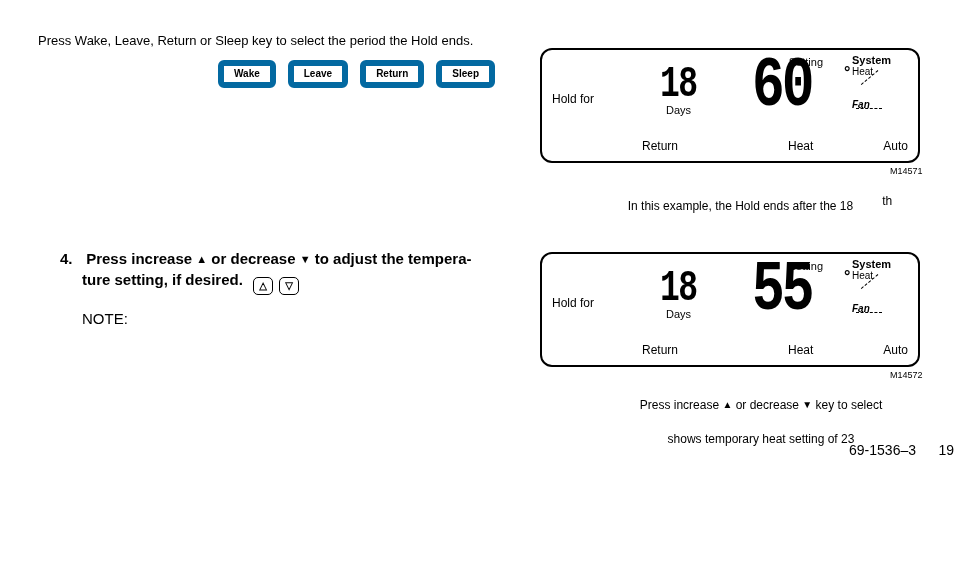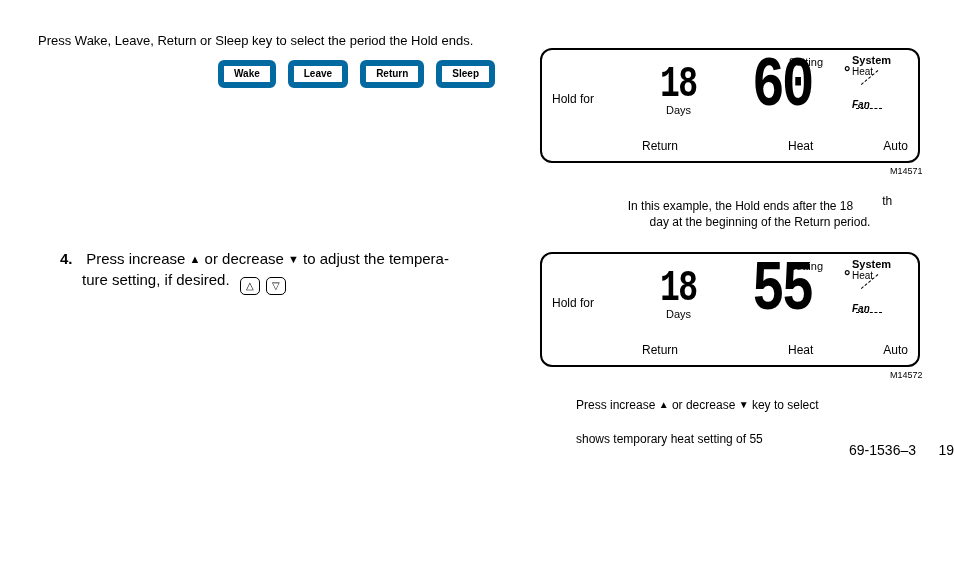--- a/index.html
+++ b/index.html
@@ -159,39 +159,40 @@
     top: 193px;
     width: 320px;
     font-size: 12px;
     text-align: center;
     line-height: 1.35;
   }
   .caption1 sup { font-size: 12px; padding-left: 29px; }
 
   .caption2 {
     position: absolute;
-    left: 576px;
+    left: 591px;
     top: 397px;
     width: 340px;
     font-size: 12px;
+    text-align: center;
     line-height: 1.4;
   }
   .caption2 .tri { display: inline-block; font-size: 10px; vertical-align: 1px; }
 
   
   .step4 {
     position: absolute;
     left: 60px;
     top: 249px;
     width: 460px;
     font-size: 15px;
     line-height: 1.38;
   }
   .step4 .num { font-weight: bold; display: inline-block; width: 22px; }
-  .step4 .body { display: inline; }
+  .step4 .body { display: inline; font-weight: bold; }
   .step4 .tri { display: inline-block; font-size: 11px; vertical-align: 1px; }
   .step4 .icon-btns { display: inline-block; margin-left: 6px; vertical-align: -4px; }
   .step4 .icon-btn {
     display: inline-block;
     border: 1.5px solid #000;
     border-radius: 5px;
     width: 20px;
     height: 18px;
     text-align: center;
     line-height: 15px;
@@ -253,21 +254,20 @@
   <div class="bottom-row">
     <span>Return</span>
     <span>Heat</span>
     <span>Auto</span>
   </div>
 </div>
 <div class="fig-id a">M14571</div>
 
 <div class="caption1">
   <span>In this example, the Hold ends after the 18</span><sup>th</sup><br>
-  <span>day at the beginning of the Return period.</span>
 </div>
 
 <div class="panel panel2">
   <div class="setting-label">Setting</div>
   <div class="holdfor">Hold for</div>
   <div class="days-block">
     <div class="days-num">18</div>
     <div class="days-label">Days</div>
   </div>
   <div class="temp-num">55</div>
@@ -283,33 +283,34 @@
     <span>Return</span>
     <span>Heat</span>
     <span>Auto</span>
   </div>
 </div>
 <div class="fig-id b">M14572</div>
 
 <div class="caption2">
   <span>Press increase </span><span class="tri">▲</span><span> or decrease </span><span class="tri">▼</span><span> key to select</span><br>
   <br>
-  <span>shows temporary heat setting of 55</span>
+  <span>shows temporary heat setting of 23</span>
 </div>
 
 <div class="step4">
   <span class="num">4.</span><span class="body">
     <span>Press increase </span><span class="tri">▲</span><span> or decrease </span><span class="tri">▼</span><span> to adjust the tempera-</span><br>
     <span style="margin-left:22px">ture setting, if desired.</span>
     <span class="icon-btns">
       <span class="icon-btn">△</span>
       <span class="icon-btn">▽</span>
     </span>
   </span>
 
   <div class="note">
+    <div class="note-label">NOTE:</div>
   </div>
 </div>
 
 <div class="page-num">19</div>
 <div class="doc-id">69-1536–3</div>
 
 </div>
 
 </body></html>

